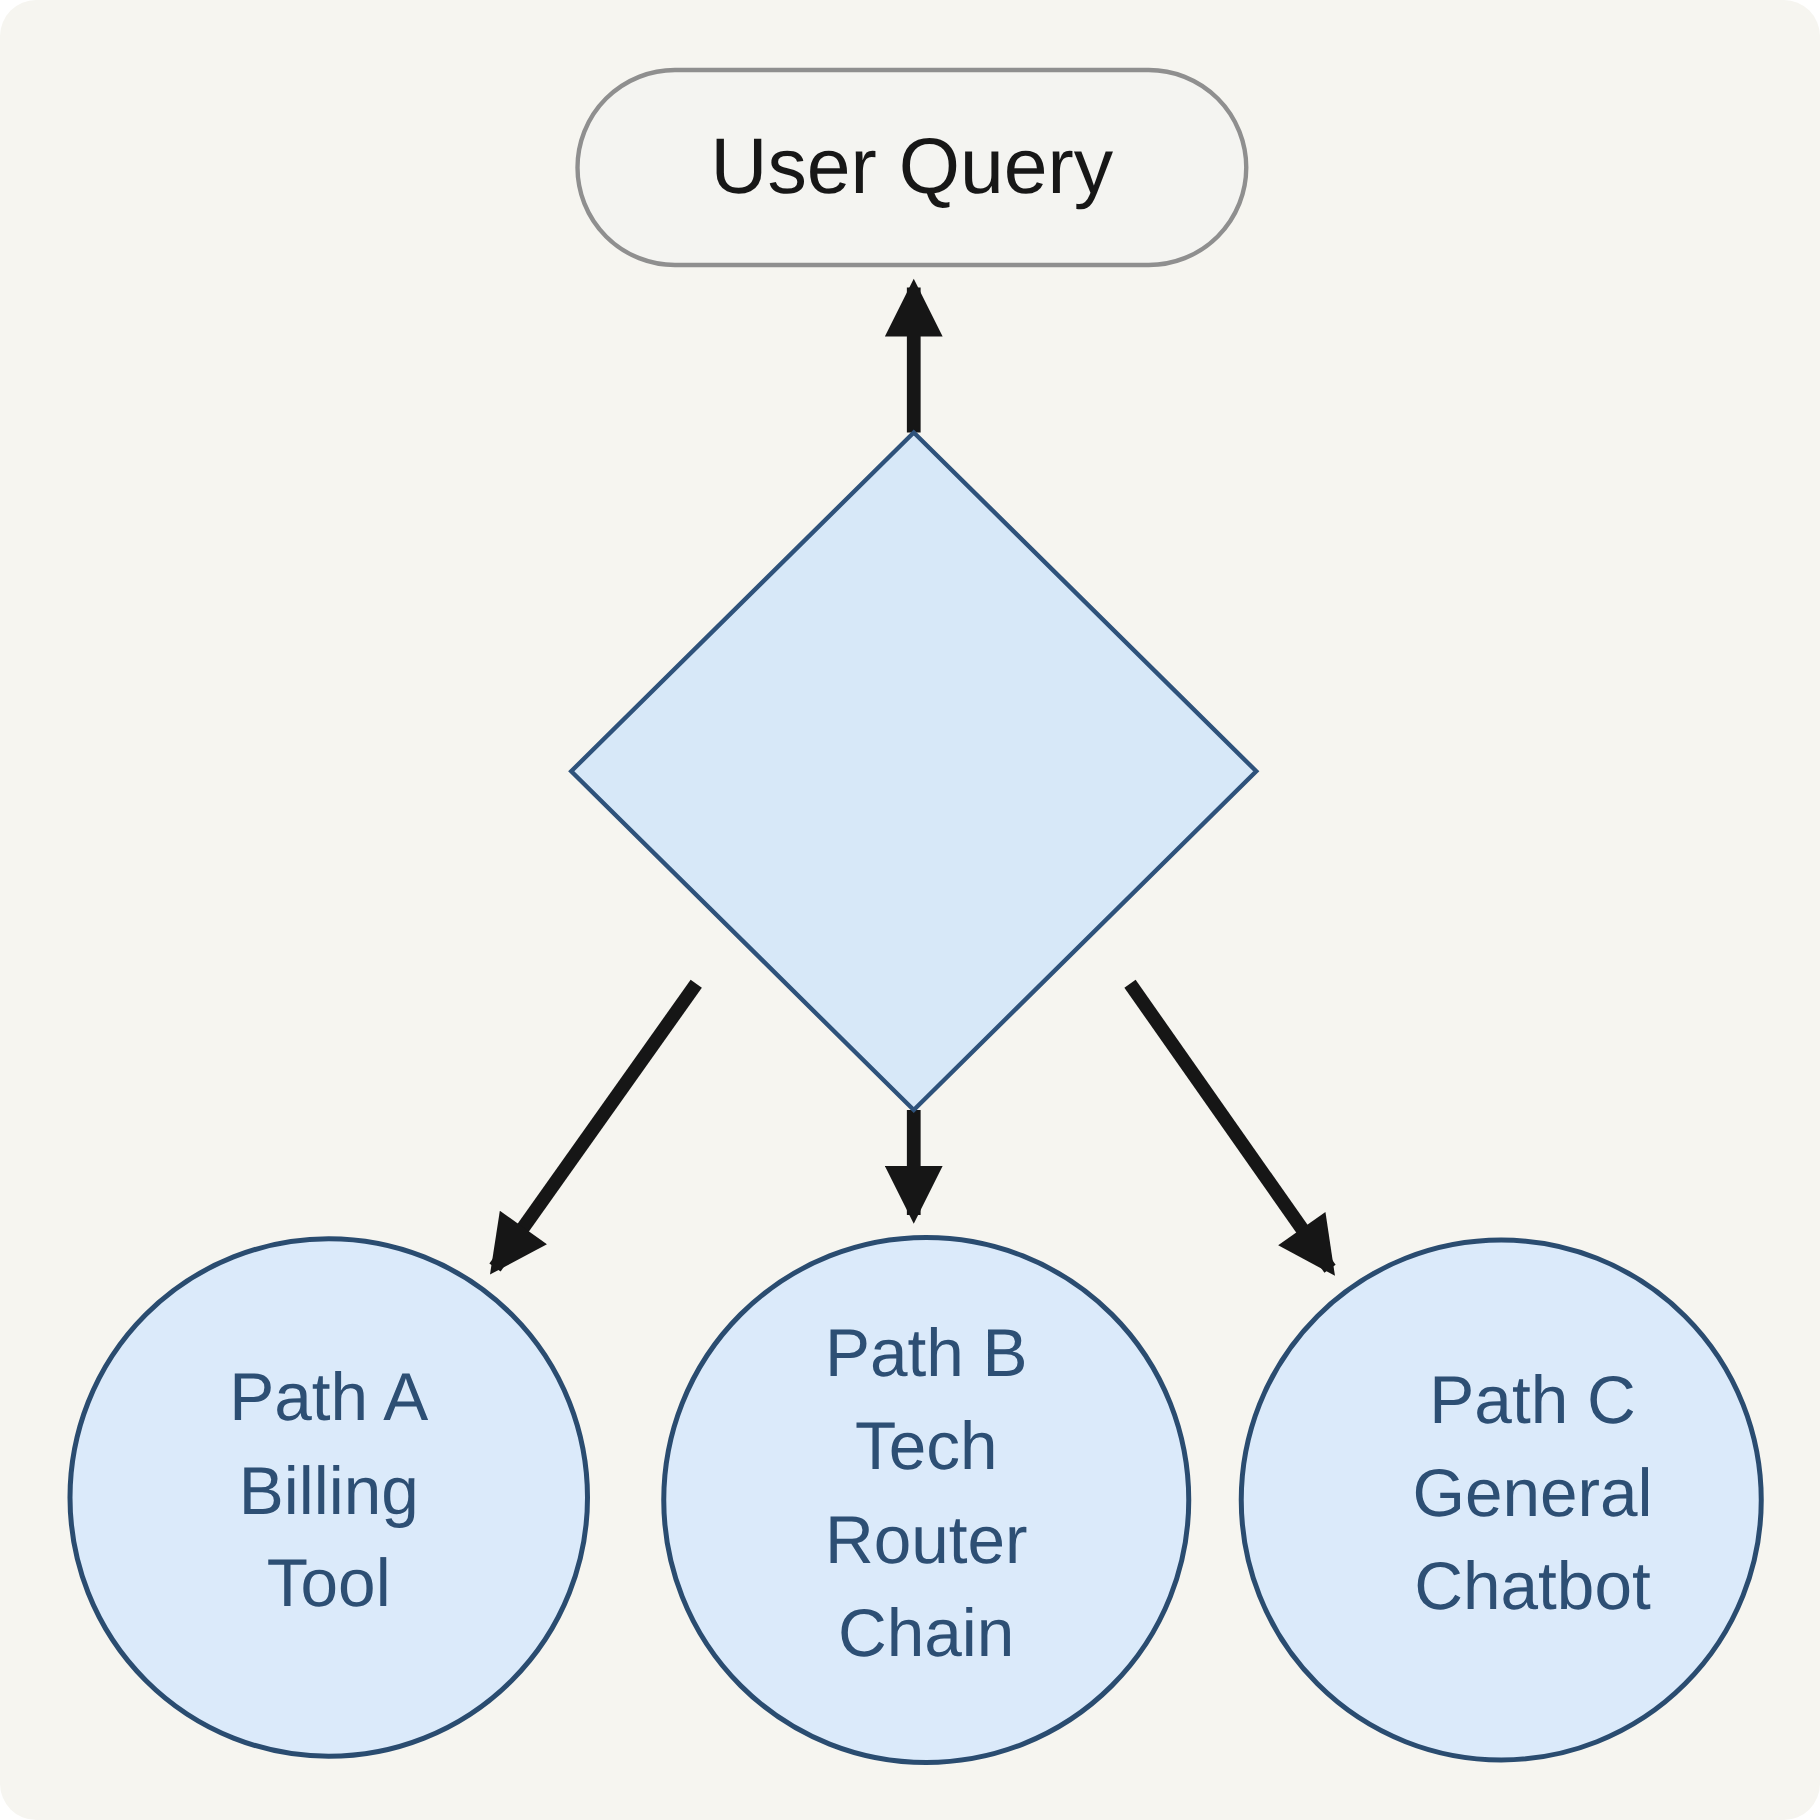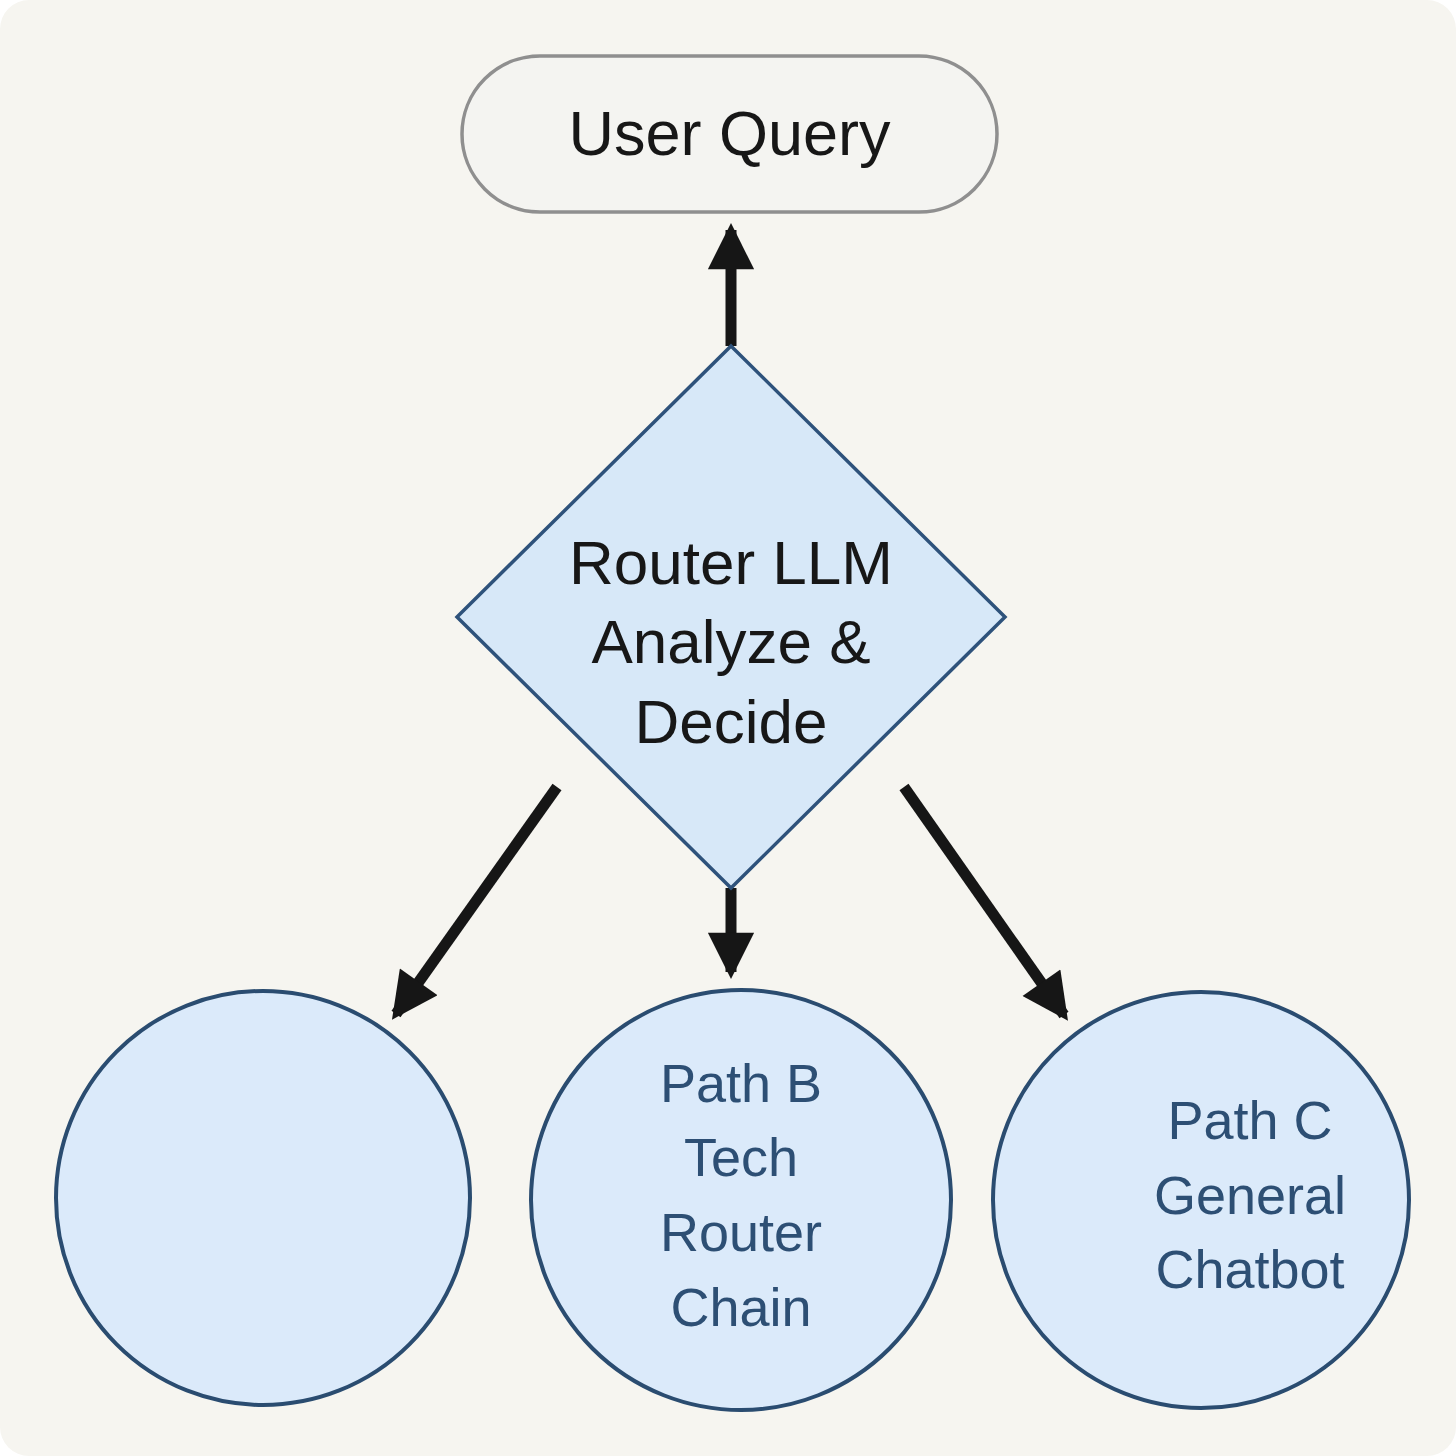--- a/index.html
+++ b/index.html
@@ -50,21 +50,21 @@
   }
   .label-path-a {
     left: 83px; top: 1048px;
     width: 360px; height: 290px;
   }
   .label-path-b {
     left: 551px; top: 1040px;
     width: 380px; height: 310px;
   }
   .label-path-c {
-    left: 1060px; top: 1050px;
+    left: 1036px; top: 1050px;
     width: 380px; height: 290px;
   }
 </style>
 </head>
 <body>
 
 <div class="canvas">
 
   <svg class="shape-layer" width="1456" height="1456" viewBox="0 0 1456 1456">
     <defs>
@@ -87,24 +87,24 @@
 
     <circle cx="263" cy="1198" r="207" stroke-width="4" fill="#dbeafa" stroke="#2a4c70"></circle>
 
     <circle cx="741" cy="1200" r="210" stroke-width="4" fill="#dbeafa" stroke="#2a4c70"></circle>
 
     <circle cx="1201" cy="1200" r="208" stroke-width="4" fill="#dbeafa" stroke="#2a4c70"></circle>
   </svg>
 
   <div class="node-label label-user-query">User Query</div>
 
-  <div class="node-label label-router">Router LLM
-Analyze &amp;
-Decide</div>
 
+  <div class="node-label label-path label-path-a">Path A
+Billing
+Tool</div>
 
   <div class="node-label label-path label-path-b">Path B
 Tech
 Router
 Chain</div>
 
   <div class="node-label label-path label-path-c">Path C
 General
 Chatbot</div>
 

